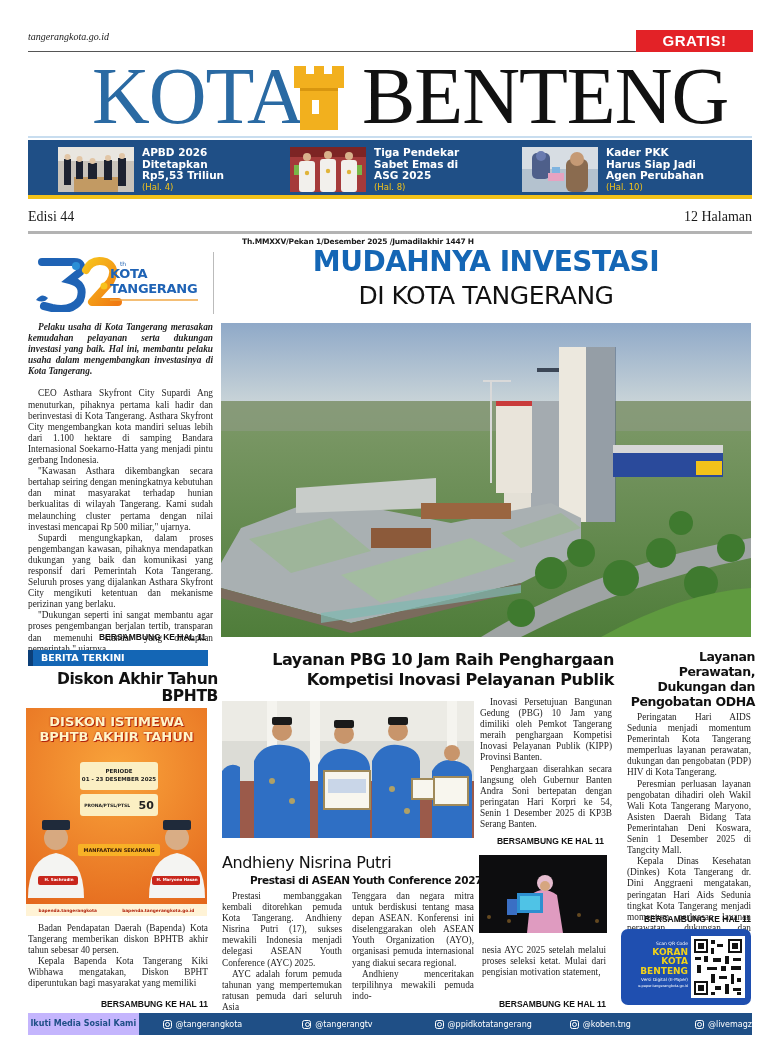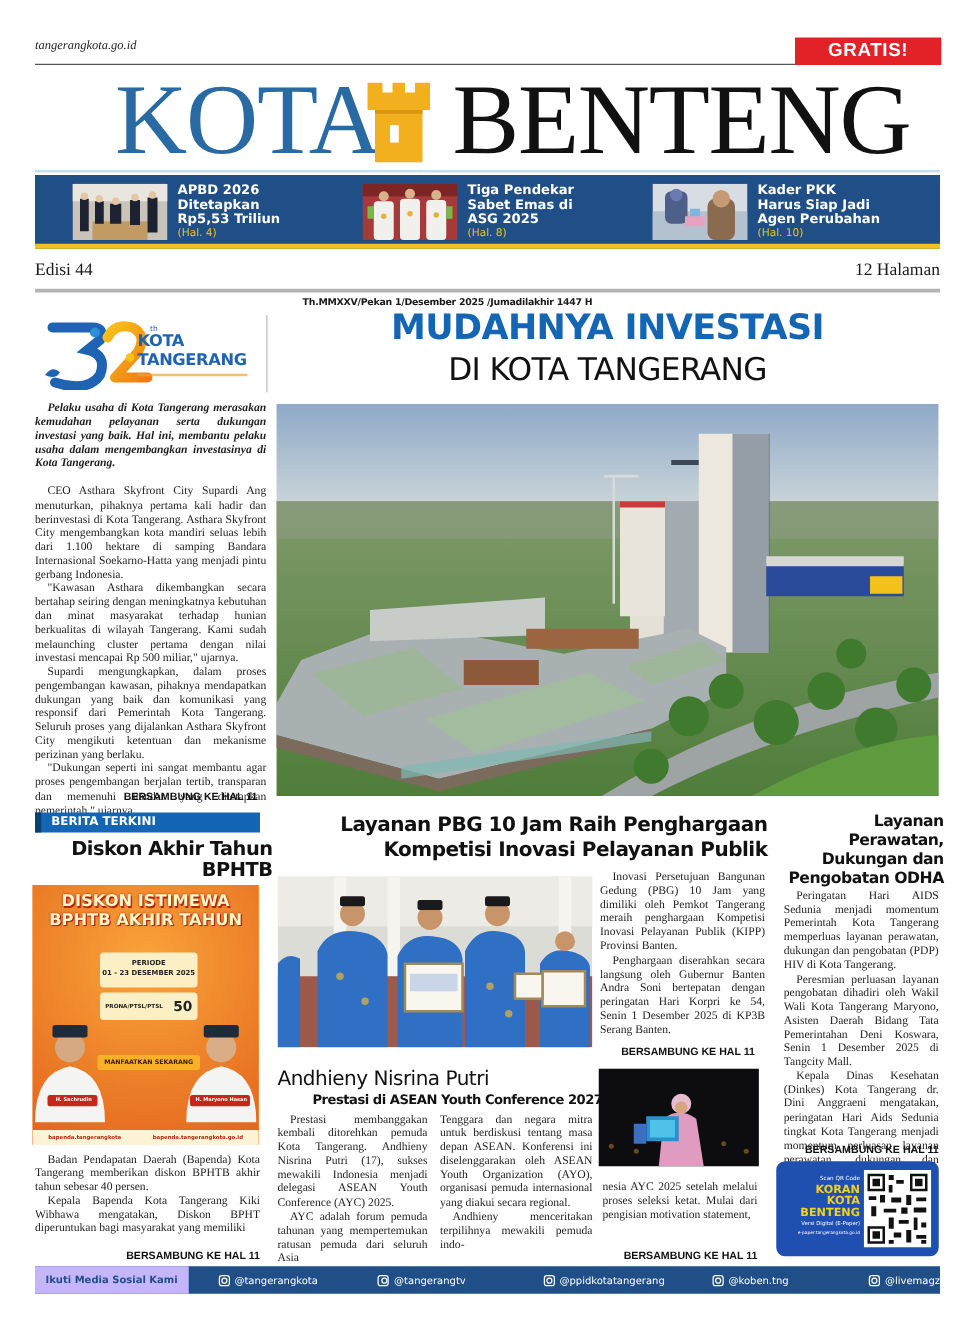--- a/index.html
+++ b/index.html
@@ -428,21 +428,21 @@
     </g>
   </svg>
 </div>
 
 <div class="abs footer">
   <div class="footer-label">Ikuti Media Sosial Kami</div>
   <div class="social" style="margin-left:24px;">
     <span class="ig"></span>
     <span>@tangerangkota</span>
   </div>
-  <div class="social" style="margin-left:48px;text-align:center;">
+  <div class="social" style="margin-left:60px;text-align:center;">
     <span class="ig"></span>
     <span>@tangerangtv</span>
   </div>
   <div class="social" style="margin-left:36px;padding-left:26px;">
     <span class="ig"></span>
     <span>@ppidkotatangerang</span>
   </div>
   <div class="social" style="margin-left:38px;">
     <span class="ig"></span>
     <span>@koben.tng</span>

